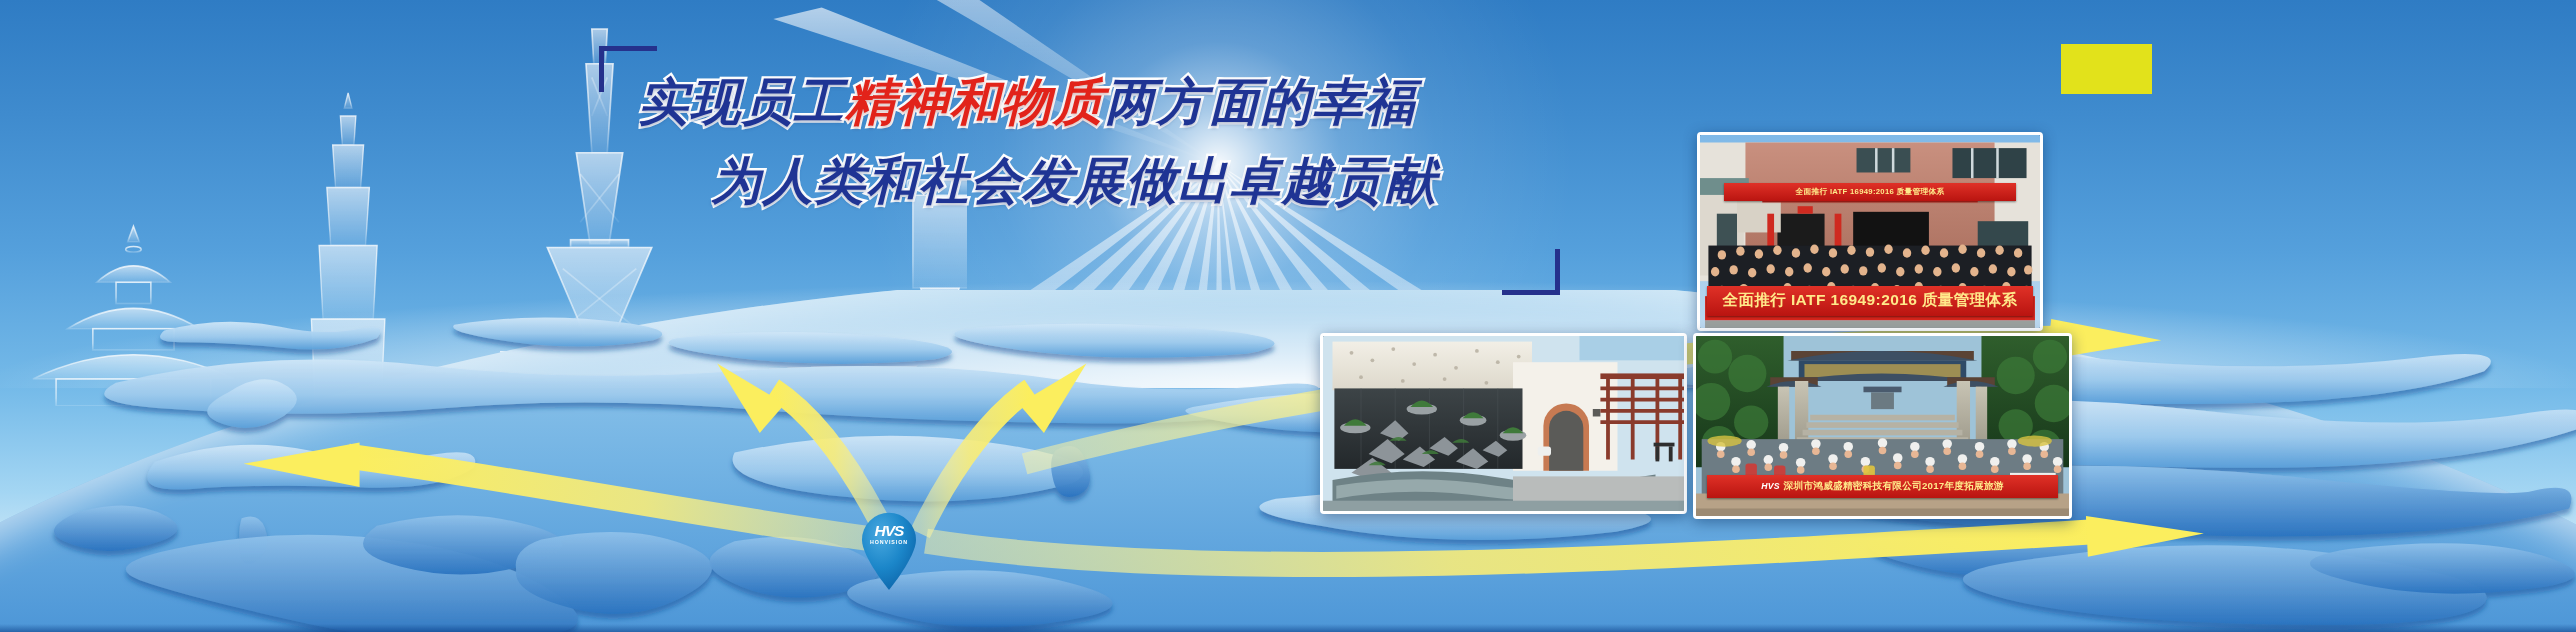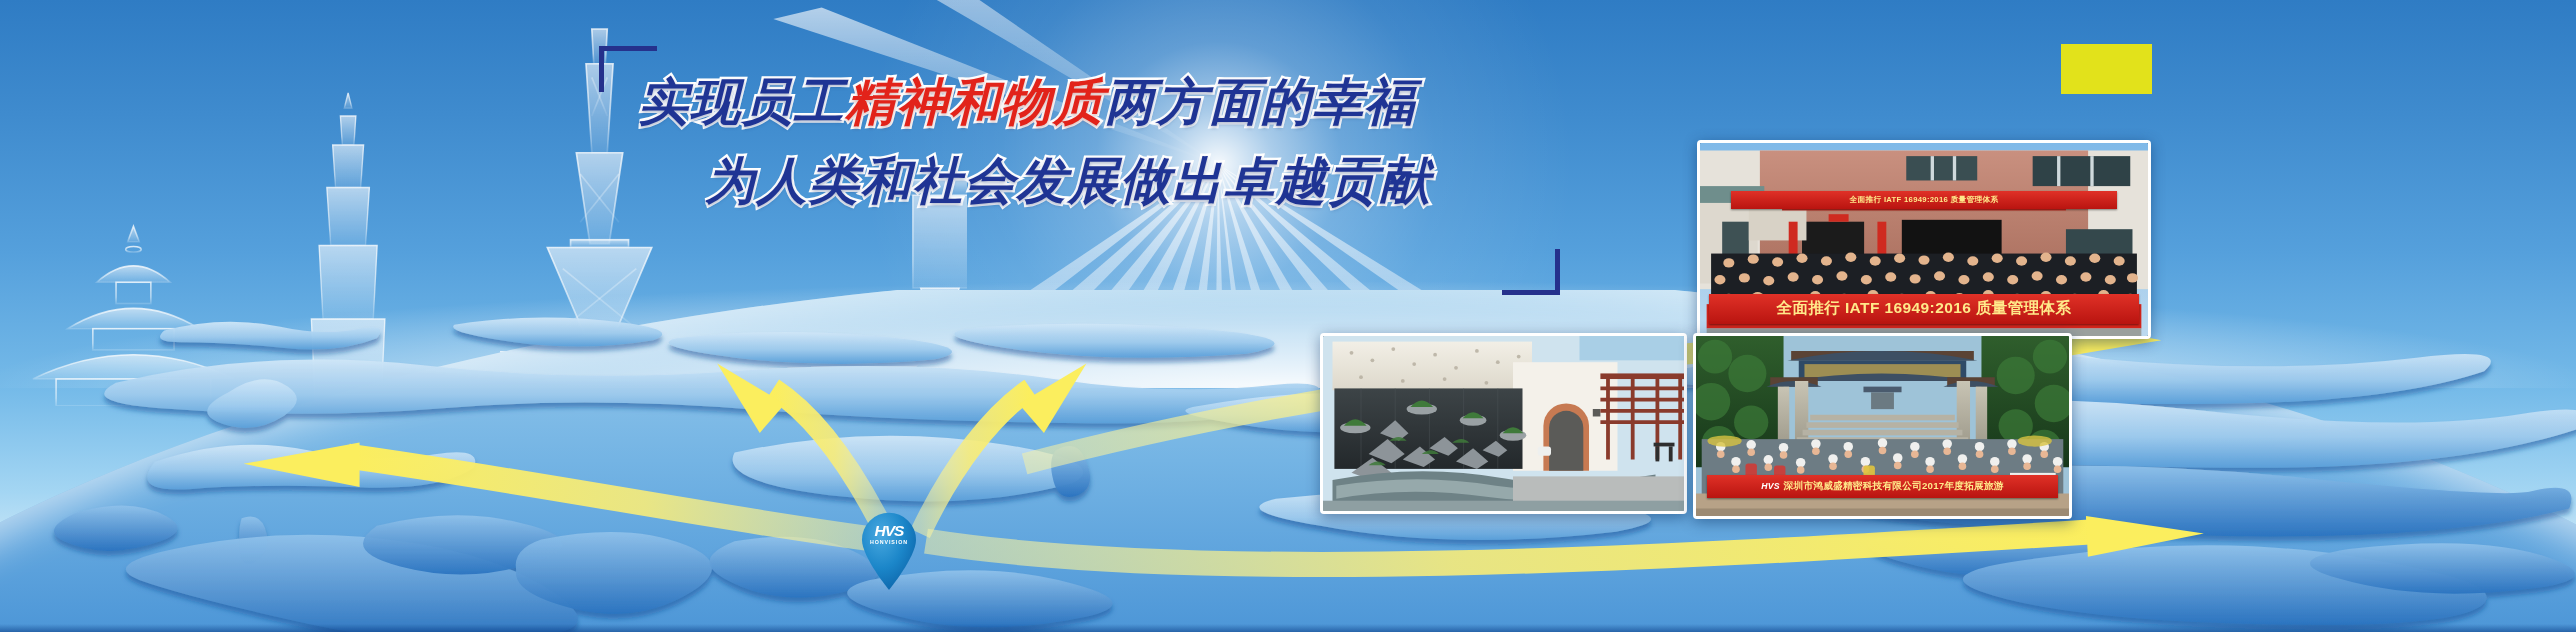--- a/index.html
+++ b/index.html
@@ -136,21 +136,21 @@
 
   .line{
     position:absolute;
     white-space:nowrap;
     font-weight:bold;
     font-size:50px;
     letter-spacing:1.9px;
     font-family:"DejaVu Sans","Liberation Sans",sans-serif;
   }
   .line1{ left:39px; top:23px; }
-  .line2{ left:106px; top:102px; }
+  .line2{ left:112px; top:102px; }
 
   .t-blue{
     color:#1f3494;
     -webkit-text-stroke:4.8px #ffffff;
     paint-order:stroke fill;
     text-shadow:0 1.9px 3.9px rgba(20,50,110,.35);
   }
   .t-red{
     color:#e2231a;
     -webkit-text-stroke:4.8px #ffffff;
@@ -168,21 +168,21 @@
 
   
   .photo{
     position:absolute;
     border:3.9px solid #ffffff;
     border-radius:3.9px;
     box-shadow:0 3.9px 13.5px rgba(0,40,90,.45);
     overflow:hidden;
     background:#123;
   }
-  .photo-top-right{ left:1697px; top:132px; width:454px; height:199px;margin-top:8px; }
+  .photo-top-right{ left:1697px; top:132px; width:346px; height:199px; }
   .photo-mid     { left:1320px; top:333px; width:367px; height:181px; }
   .photo-bottom-right{ left:1693px; top:333px; width:379px; height:186px; }
 
   .ph-canvas{ position:absolute; inset:0; width:100%; height:100%; display:block; }
 
   
   .ph-banner{
     position:absolute;
     background:linear-gradient(to bottom,#e03127,#b91410);
     color:#ffe98a;

